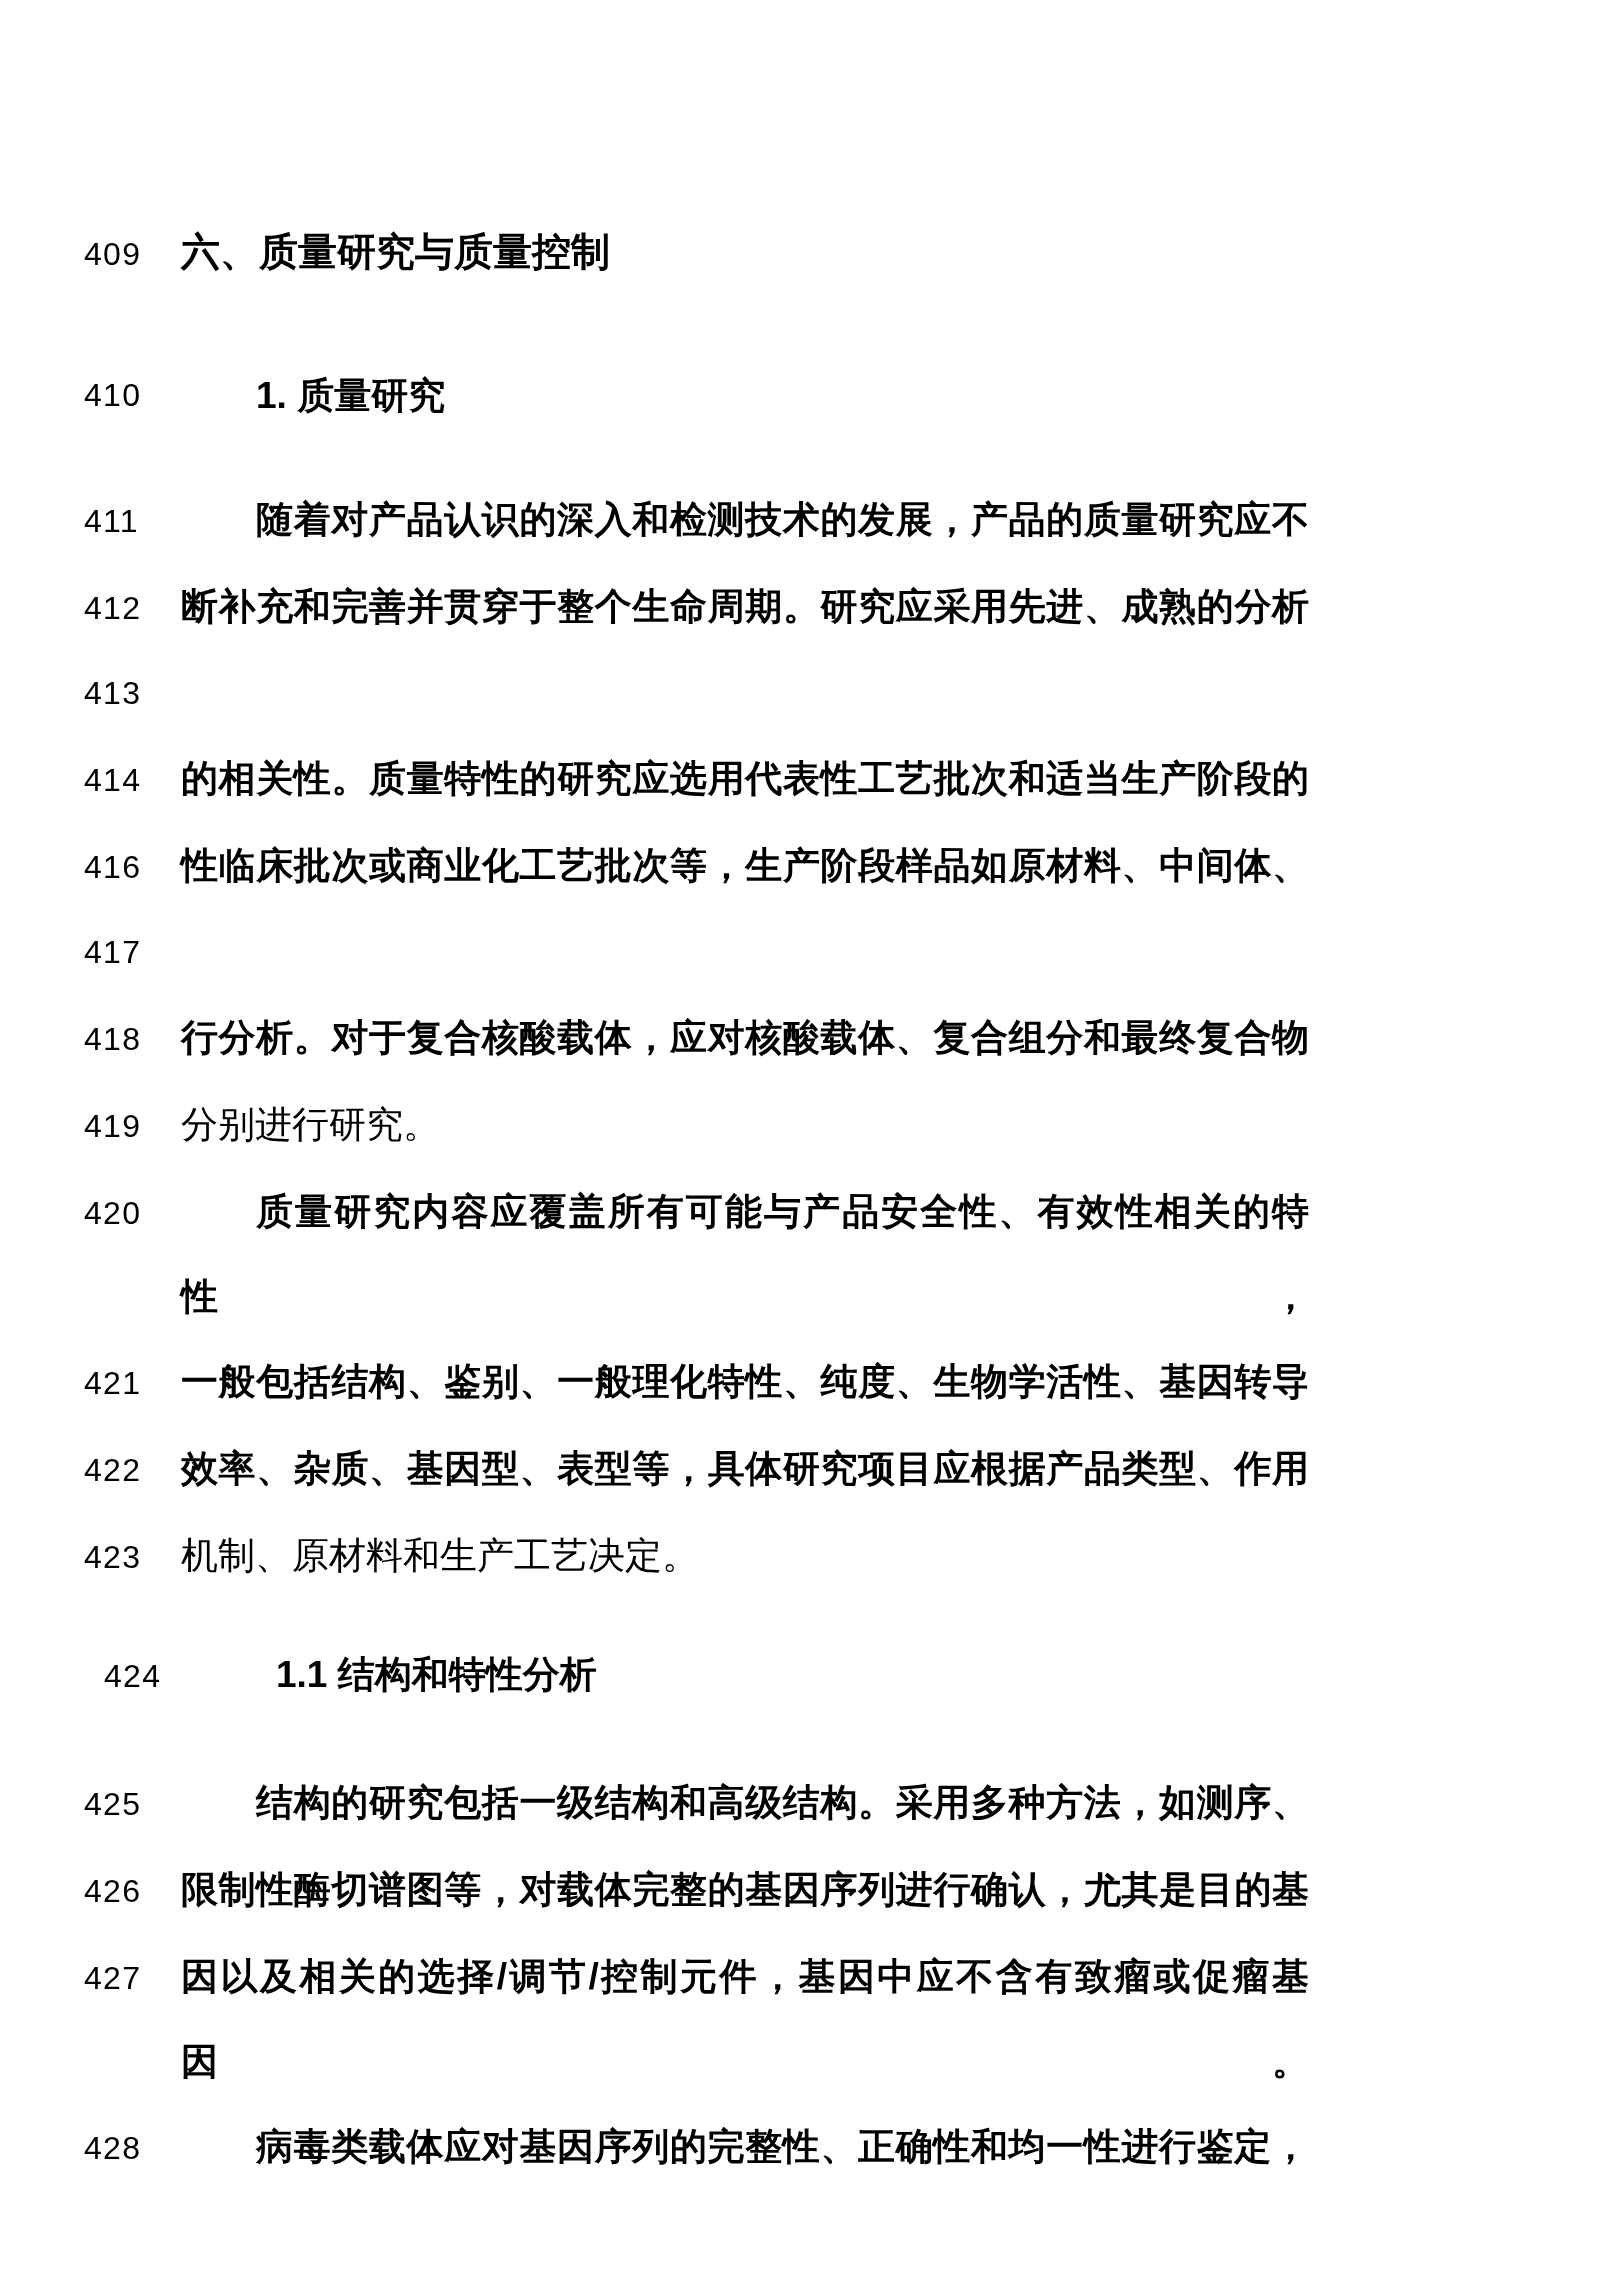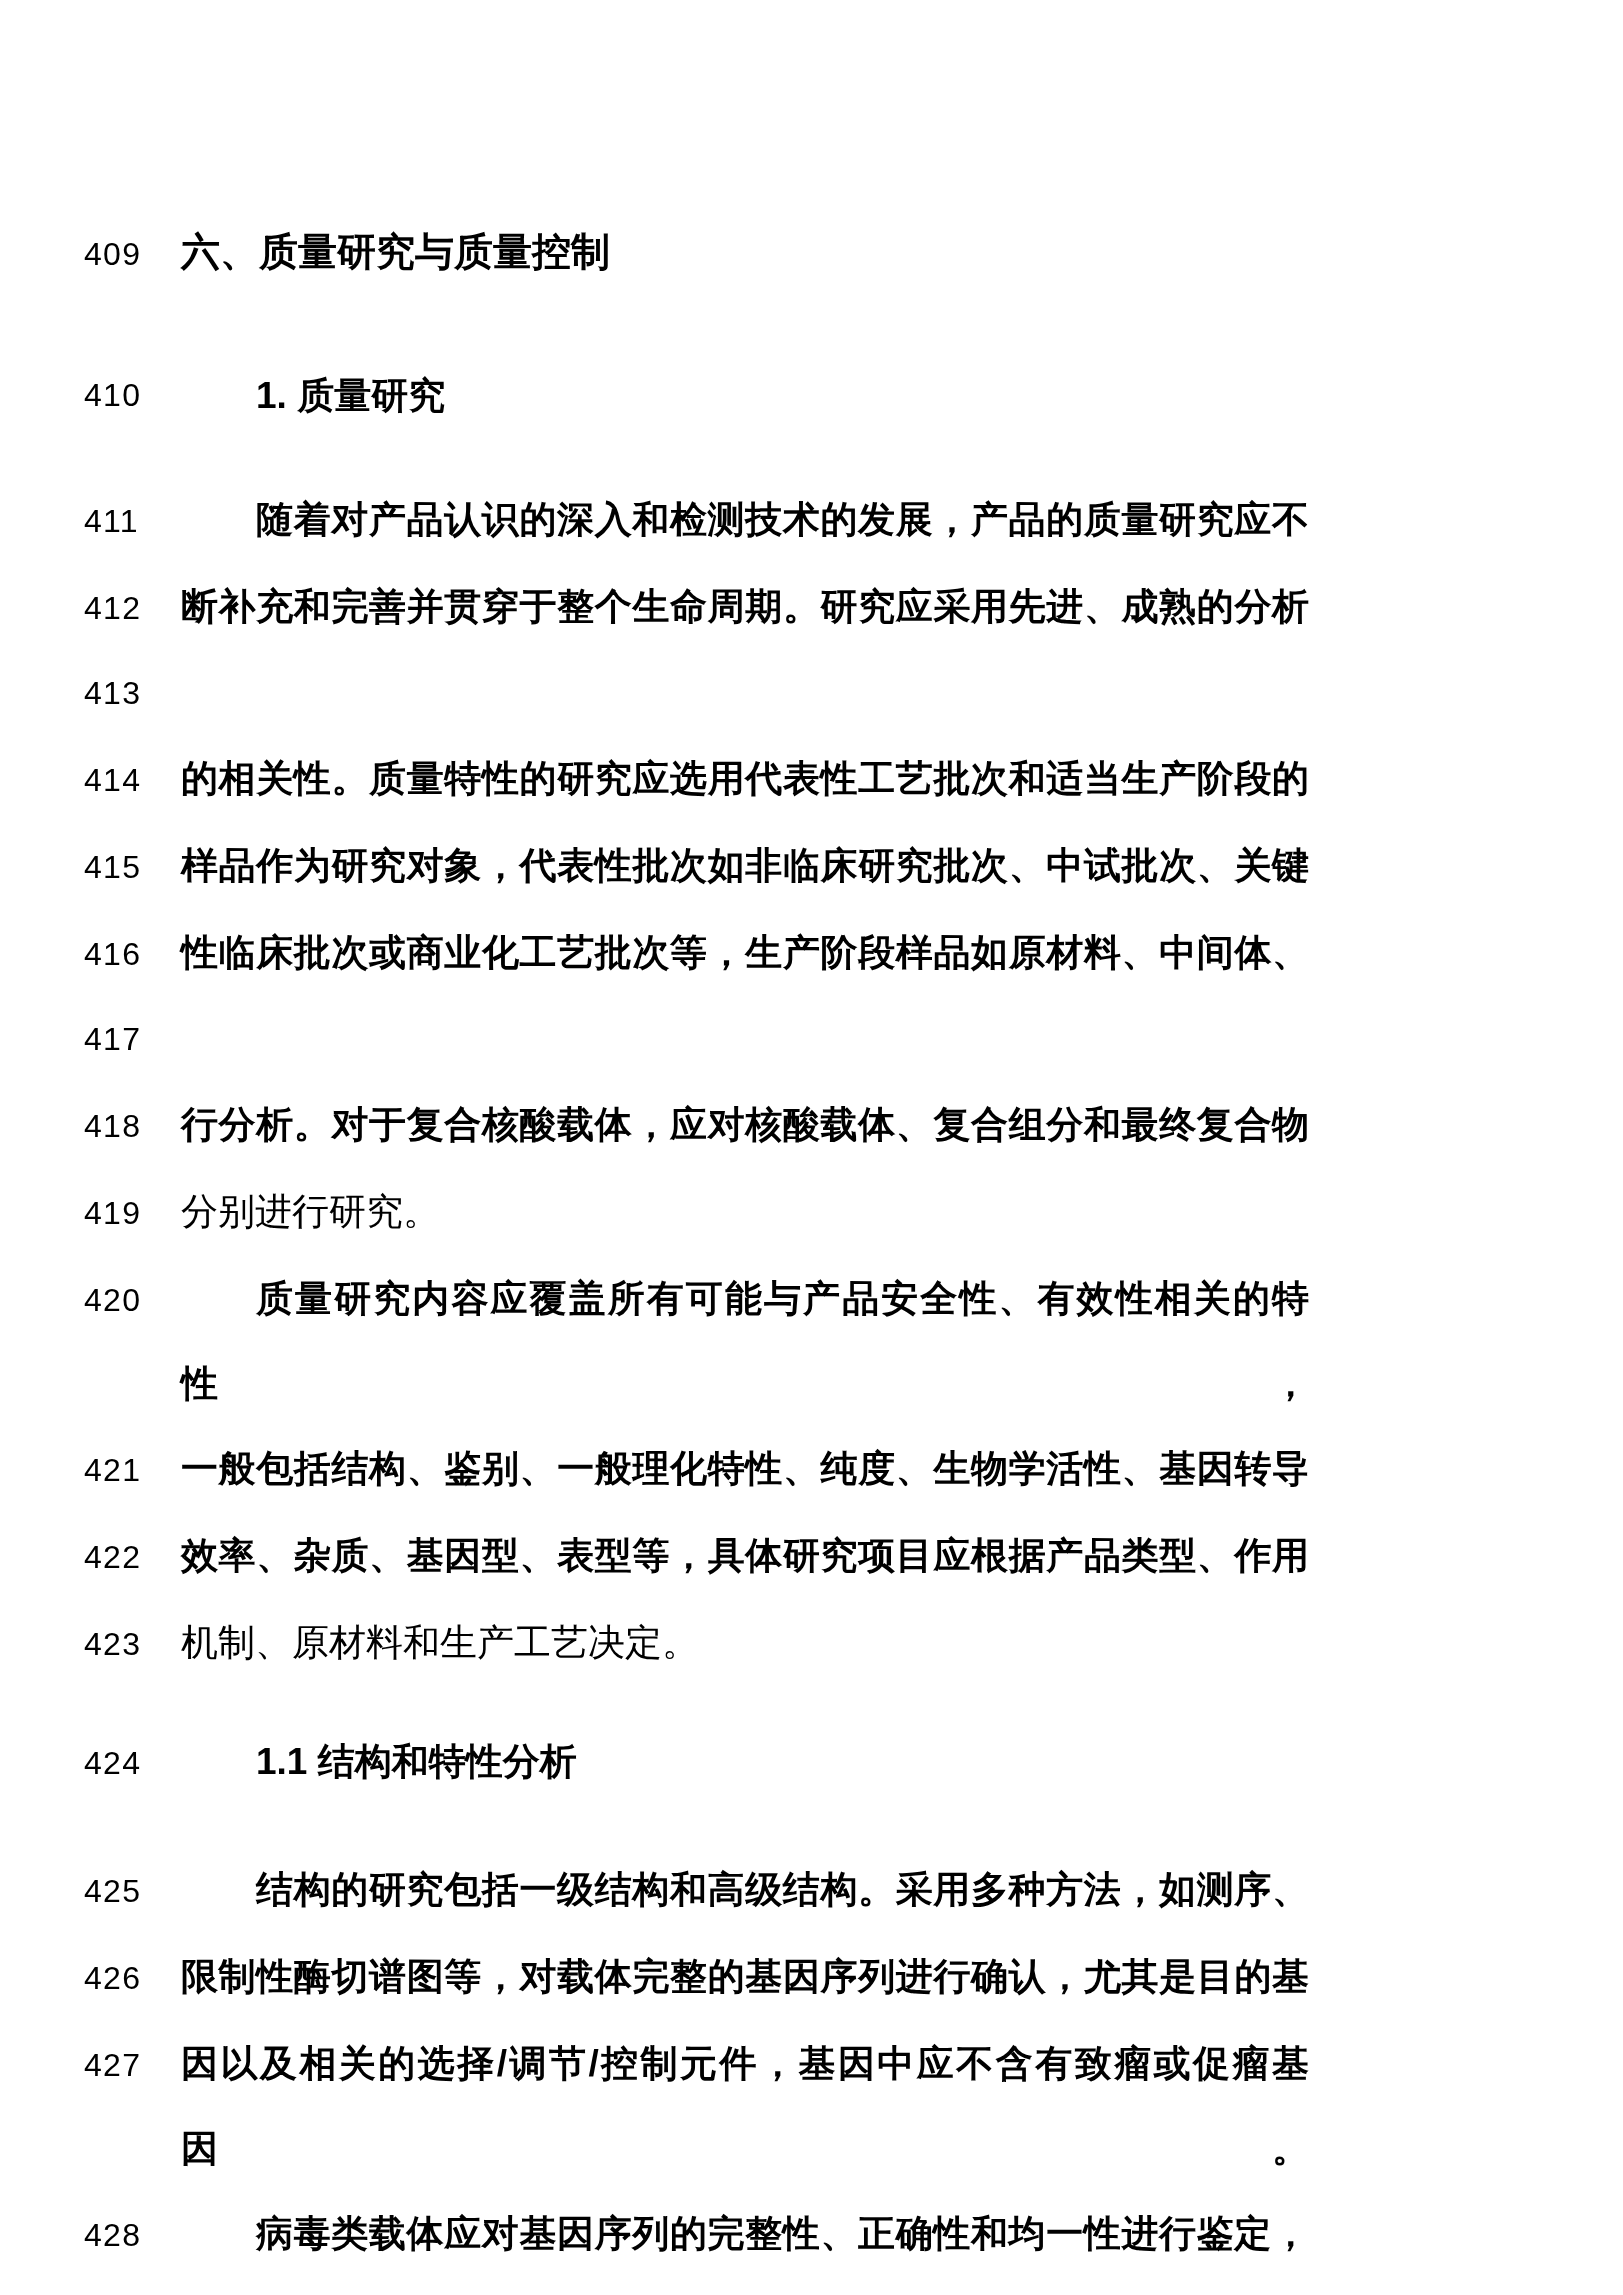--- a/index.html
+++ b/index.html
@@ -57,21 +57,21 @@
     font-size: 39px;
   }
   .h2 .txt {
     font-weight: 700;
     font-size: 37px;
     padding-left: 75px;
   }
   #r409 { margin-bottom: 56px; }
   #r410 { margin-bottom: 39px; align-items: center; }
   #r423 { margin-bottom: 32px; }
-  #r424 { margin-bottom: 41px; }
+  #r424 { margin-bottom: 41px; padding-left: 20px; }
 </style>
 </head>
 <body>
 
 <div class="page">
   <div class="content">
 
     <div class="row h1" id="r409">
       <span class="num">409</span>
       <span class="txt">六、质量研究与质量控制</span>
@@ -94,24 +94,20 @@
 
     <div class="row jf" id="r413">
       <span class="num">413</span>
     </div>
 
     <div class="row jf" id="r414">
       <span class="num">414</span>
       <span class="txt">的相关性。质量特性的研究应选用代表性工艺批次和适当生产阶段的</span>
     </div>
 
-    <div class="row jf" id="r415">
-      <span class="num">415</span>
-      <span class="txt">样品作为研究对象，代表性批次如非临床研究批次、中试批次、关键</span>
-    </div>
 
     <div class="row jf" id="r416">
       <span class="num">416</span>
       <span class="txt">性临床批次或商业化工艺批次等，生产阶段样品如原材料、中间体、</span>
     </div>
 
     <div class="row jf" id="r417">
       <span class="num">417</span>
     </div>
 

